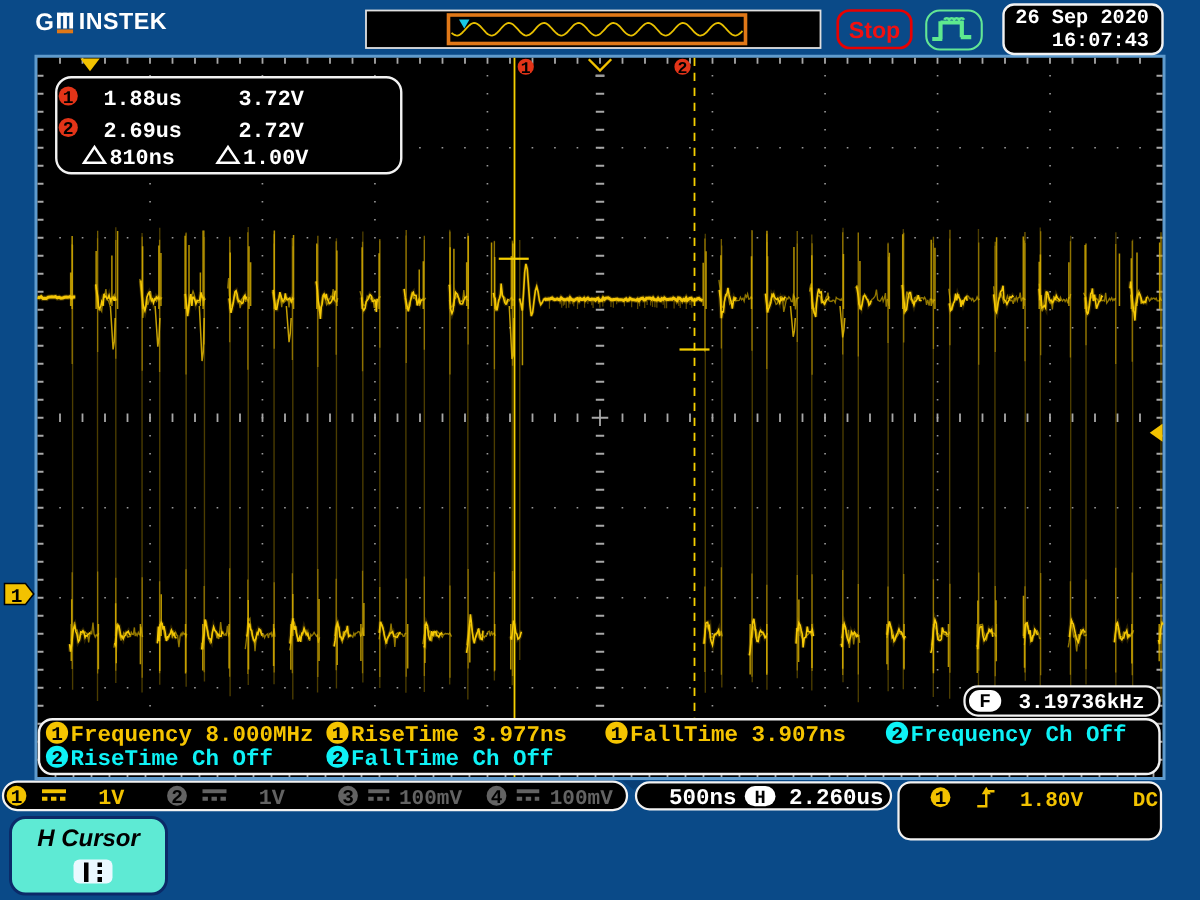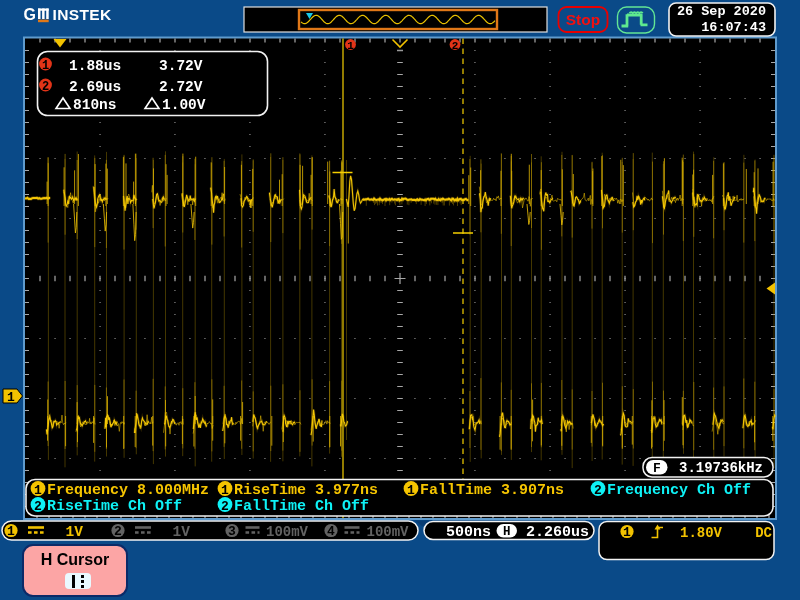--- a/index.html
+++ b/index.html
@@ -1,17 +1,17 @@
 <!DOCTYPE html>
 <html><head><meta charset="utf-8"><style>
 html,body{margin:0;padding:0;width:800px;height:600px;overflow:hidden;background:#0a4a88;}
 #scr{position:absolute;left:0;top:0;}
 svg text{font-family:"Liberation Mono",monospace;font-weight:bold;}
 svg text.s{font-family:"Liberation Sans",sans-serif;}
-#hbtn{position:absolute;left:22px;top:544px;width:102px;height:49px;background:#fca5a5;border:2.5px solid #0b2a68;border-radius:11px;}
+#hbtn{position:absolute;left:6px;top:544px;width:102px;height:49px;background:#5eead4;border:2.5px solid #0b2a68;border-radius:11px;font-style:italic;}
 #hbtn .lb{font-family:"Liberation Sans",sans-serif;font-size:16px;font-weight:bold;color:#000;text-align:center;margin-top:5px;}
 #hbtn .ic{position:absolute;left:41px;top:27px;width:26px;height:16px;background:#eaf9ff;border-radius:4px;}
 #hbtn .l1{position:absolute;left:7px;top:1.5px;width:2.5px;height:13px;background:#000;}
 #hbtn .l2{position:absolute;left:16px;top:1.5px;width:2.5px;height:13px;background:repeating-linear-gradient(#000 0 3px,#eaf9ff 3px 5px);}
 </style></head><body>
 <svg id="scr" width="800" height="600" viewBox="0 0 800 600">
 <rect x="0" y="0" width="800" height="600" fill="#0a4a88"></rect>
 
 <rect x="23" y="36.5" width="754" height="483.5" fill="#5f9bcd"></rect>
 <rect x="25.0" y="38.5" width="750.0" height="479.5" fill="#000"></rect>

